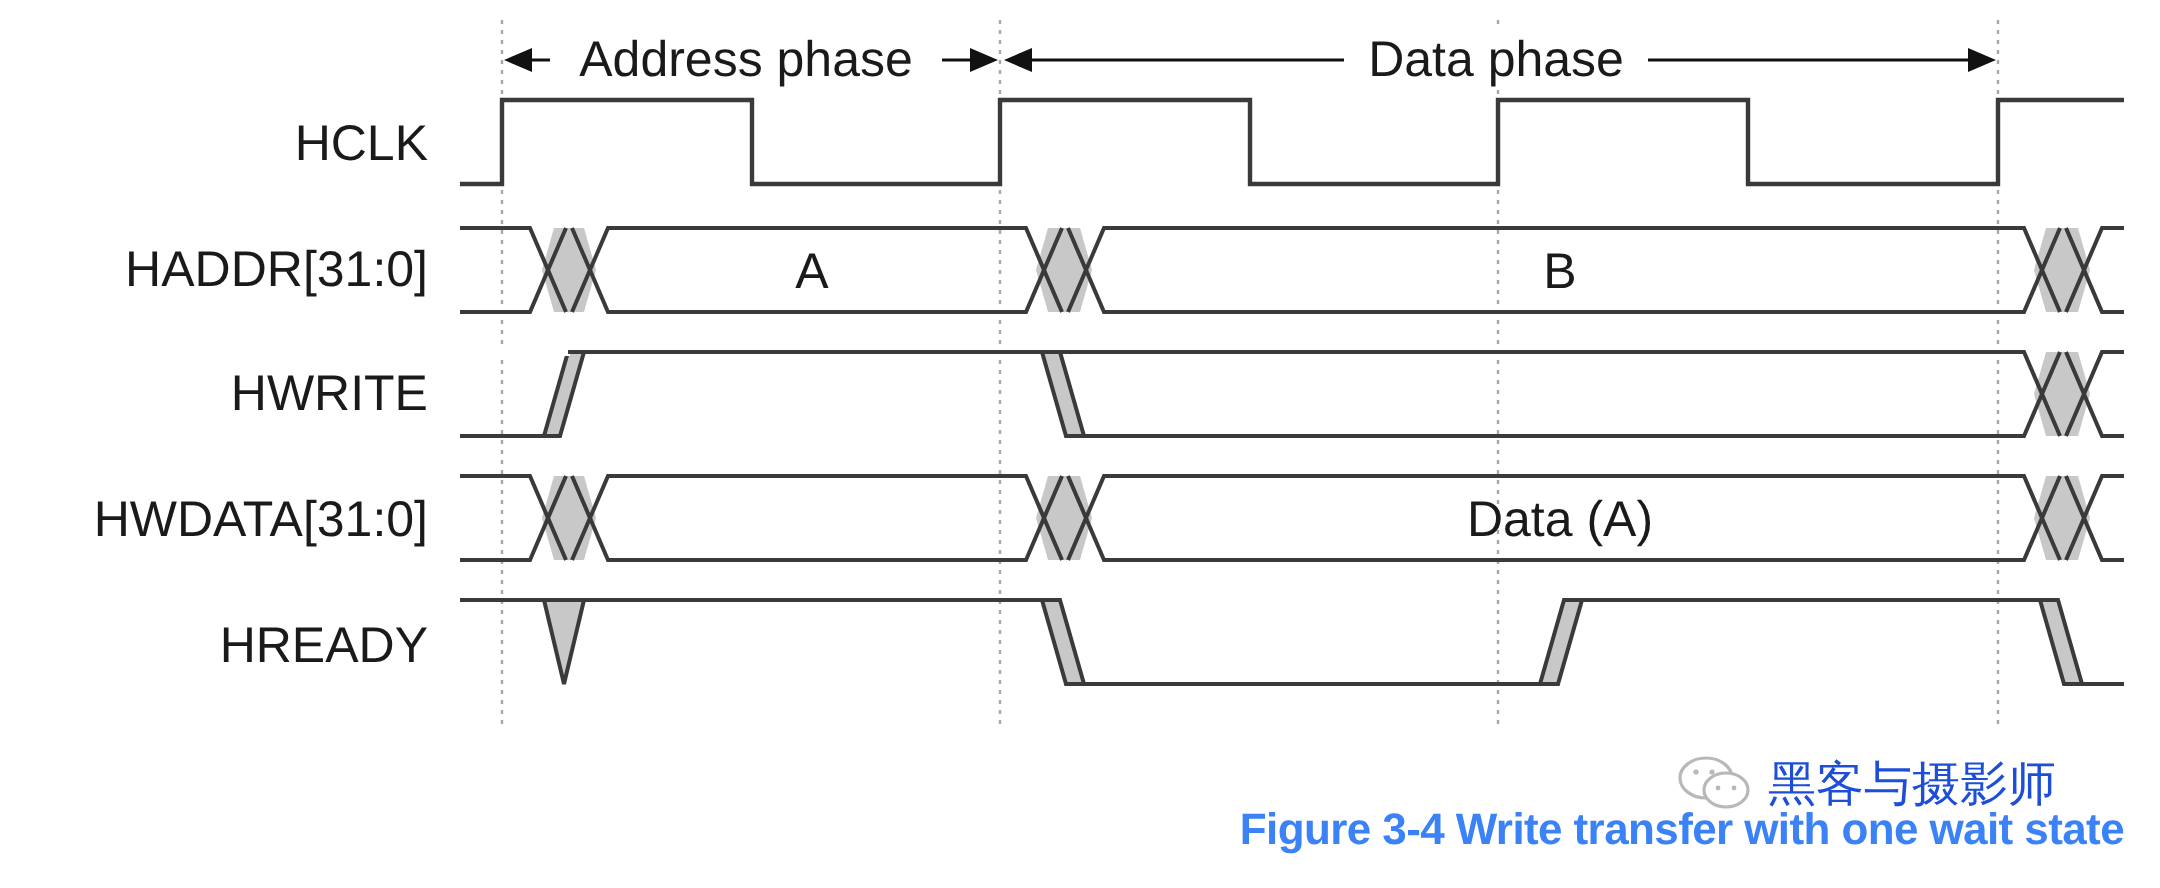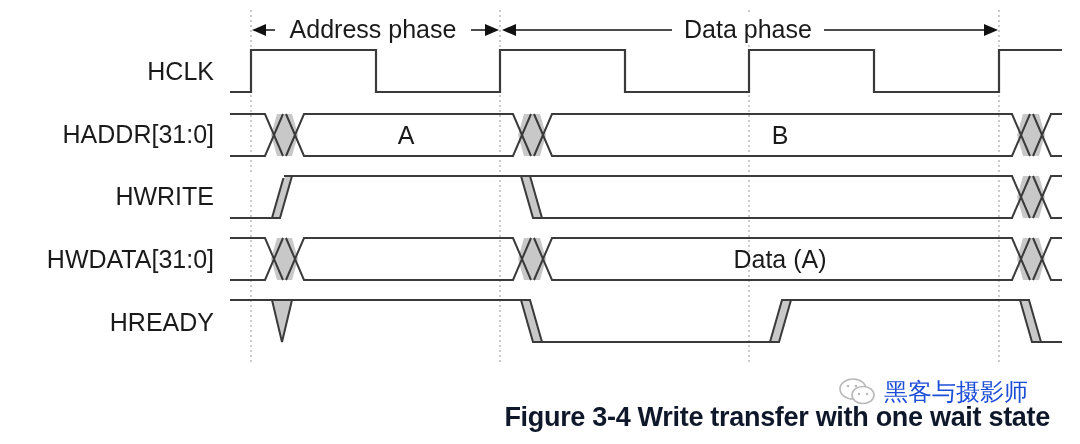--- a/index.html
+++ b/index.html
@@ -1,21 +1,21 @@
 <!DOCTYPE html>
 <html><head>
 <meta charset="utf-8">
 <style>
   html, body { margin: 0; padding: 0; background: #ffffff; }
   body { width: 1080px; height: 444px; position: relative; overflow: hidden; font-family: "Liberation Sans", sans-serif; }
   #diagram { position: absolute; left: 0; top: 0; }
   .sig-label { font-family: "Liberation Sans", sans-serif; font-size: 25px; fill: #1a1a1a; }
   .bus-text { font-family: "Liberation Sans", sans-serif; font-size: 25px; fill: #1a1a1a; }
   .phase-text { font-family: "Liberation Sans", sans-serif; font-size: 25px; fill: #1a1a1a; }
-  .caption { position: absolute; right: 30px; top: 402px; font-family: "Liberation Sans", sans-serif; font-weight: bold; font-size: 27px; color: #0f172a; letter-spacing: -0.3px; white-space: nowrap; }
+  .caption { position: absolute; right: 18px; top: 402px; font-family: "Liberation Sans", sans-serif; font-weight: bold; font-size: 22px; color: #3b82f6; letter-spacing: -0.3px; white-space: nowrap; }
   .watermark { position: absolute; left: 838px; top: 376px; display: flex; gap: 6px; color: #1d4ed8; font-family: "DejaVu Sans", sans-serif; font-size: 24px; white-space: nowrap; }
   .watermark svg { display: block; }
 </style>
 </head>
 <body>
 
 <svg id="diagram" width="1080" height="444" viewBox="0 0 1080 444" xmlns="http://www.w3.org/2000/svg">
 
   <g stroke="#a8a8a8" stroke-width="1.2" stroke-dasharray="2,3">
     <line x1="251" y1="10" x2="251" y2="362"></line>

